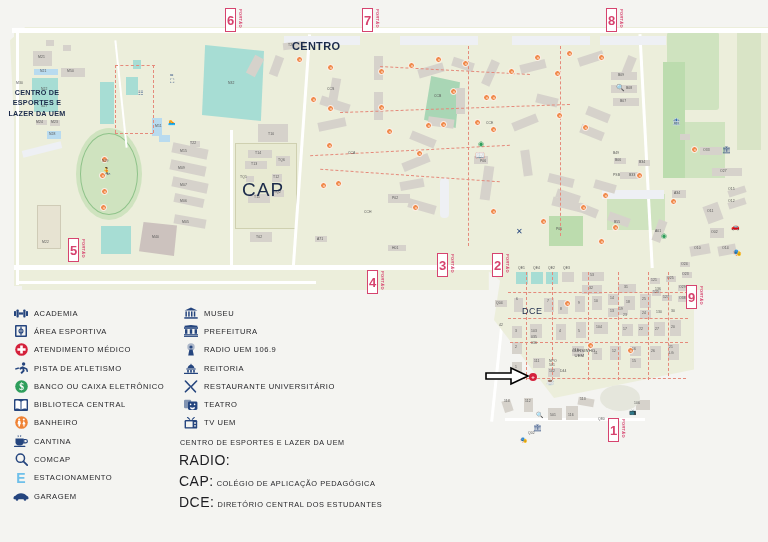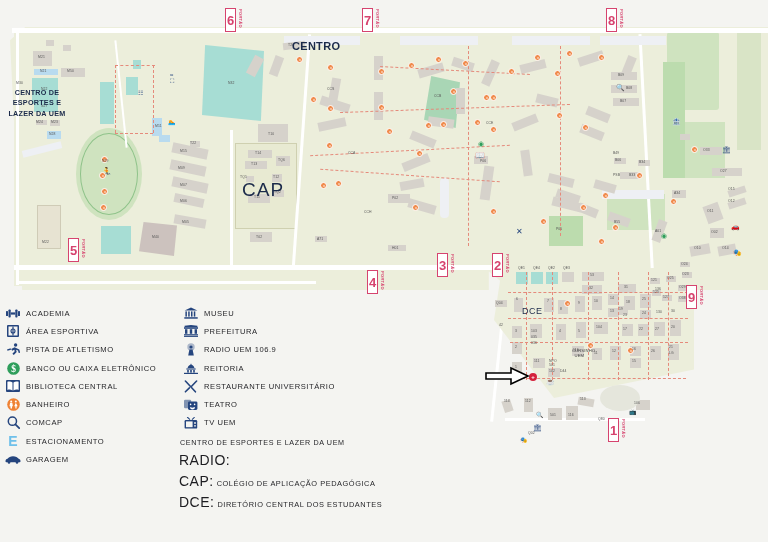--- a/index.html
+++ b/index.html
@@ -553,21 +553,21 @@
       <div class="lbl">PORTÃO</div>
     </div>
 
     <svg class="arrowmark" style="left:485px;top:366px;" width="45" height="20" viewBox="0 0 45 20">
       <polygon points="1,7 26,7 26,2 43,10 26,18 26,13 1,13" fill="#ffffff" stroke="#000000" stroke-width="1.6"></polygon>
     </svg>
   </div>
 
   <div id="legend">
 
-    <div class="lcol" style="left:0;top:12px;width:170px;">
+    <div class="lcol" style="left:8px;top:12px;width:170px;">
 
       <div class="lrow">
         <span class="lico">
           <svg width="14" height="11" viewBox="0 0 14 11">
               <g fill="#25457e">
             <rect x="0" y="3" width="2" height="5" rx=".6"></rect>
                 <rect x="2.5" y="1.6" width="2.2" height="7.8" rx=".7"></rect>
             <rect x="4.8" y="4.4" width="4.4" height="2.2"></rect>
             <rect x="9.3" y="1.6" width="2.2" height="7.8" rx=".7"></rect>
                 <rect x="12" y="3" width="2" height="5" rx=".6"></rect>
@@ -584,20 +584,29 @@
             <rect x="0" y="0" width="12" height="12" rx="1"></rect>
             <rect x="1.5" y="1.5" width="9" height="9" fill="#f4f4f1"></rect>
             <rect x="5.4" y="1.5" width="1.2" height="9" fill="#25457e"></rect>
             <circle cx="6" cy="6" r="2" fill="none" stroke="#25457e" stroke-width="1.1"></circle>
           </g>
             </svg>
         </span>
         <span class="ltxt">ÁREA ESPORTIVA</span>
       </div>
 
+      <div class="lrow">
+        <span class="lico">
+          <svg width="13" height="13" viewBox="0 0 13 13">
+            <circle cx="6.5" cy="6.5" r="6.3" fill="#d4213b"></circle>
+            <path d="M5.2 2.4h2.6v2.8h2.8v2.6H7.8v2.8H5.2V7.8H2.4V5.2h2.8z" fill="#fff"></path>
+          </svg>
+        </span>
+        <span class="ltxt">ATENDIMENTO MÉDICO</span>
+      </div>
 
       <div class="lrow">
         <span class="lico">
           <svg width="13" height="13" viewBox="0 0 13 13">
               <g fill="#25457e">
             <circle cx="8.6" cy="2" r="1.7"></circle>
             <path d="M7.6 4.2 4.2 6l.9 1.7 2.2-1 .4 1.6-2.3 2.5 1.4 1.3 2.9-3-.6-2.4 1.9.9.7 2.4 1.5-.4-.9-3-3.7-1.9z"></path>
             <path d="M3.6 5.2 0 6.4l.5 1.4 3.5-1.1z"></path>
           </g>
             </svg>
@@ -635,20 +644,33 @@
                 <path d="M3.1 4.8h2.2l.6 3.4H5.1l-.1 2.4H3.5l-.1-2.4H2.5z"></path>
               <circle cx="8.8" cy="3.4" r="1"></circle>
                 <path d="M8.8 4.8 7.2 8.2h1.1l.1 2.4h1.1l.1-2.4h1.1z"></path>
             </g>
           </svg>
         </span>
         <span class="ltxt">BANHEIRO</span>
       </div>
 
 
+      <div class="lrow">
+        <span class="lico">
+          <svg width="14" height="12" viewBox="0 0 14 12">
+              <g fill="#25457e">
+            <path d="M1.5 3.6h8.2v3.6c0 1.9-1.5 3.2-3.4 3.2H4.9C3 10.4 1.5 9.1 1.5 7.2z"></path>
+            <path d="M9.9 4.5h1.6c1.1 0 1.9.7 1.9 1.7s-.8 1.7-1.9 1.7H9.9z" fill="none" stroke="#25457e" stroke-width="1.1"></path>
+            <rect x="0" y="10.8" width="11.4" height="1.2" rx=".6"></rect>
+            <path d="M4 .4c.7.6.2 1.1 0 1.7M6.4.2c.7.6.2 1.1 0 1.7" stroke="#25457e" stroke-width=".9" fill="none"></path>
+          </g>
+            </svg>
+        </span>
+        <span class="ltxt">CANTINA</span>
+      </div>
 
       <div class="lrow">
         <span class="lico">
           <svg width="13" height="13" viewBox="0 0 13 13">
             <circle cx="5.4" cy="5.2" r="4.1" fill="none" stroke="#25457e" stroke-width="1.5"></circle>
             <line x1="8.4" y1="8.3" x2="12.2" y2="12.2" stroke="#25457e" stroke-width="1.7" stroke-linecap="round"></line>
           </svg>
         </span>
         <span class="ltxt">COMCAP</span>
       </div>

